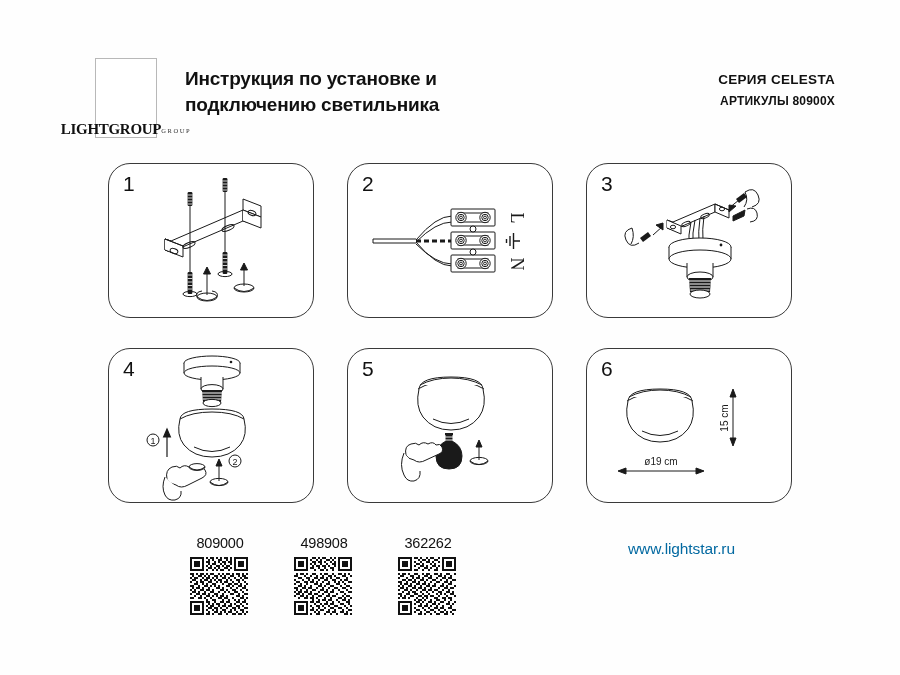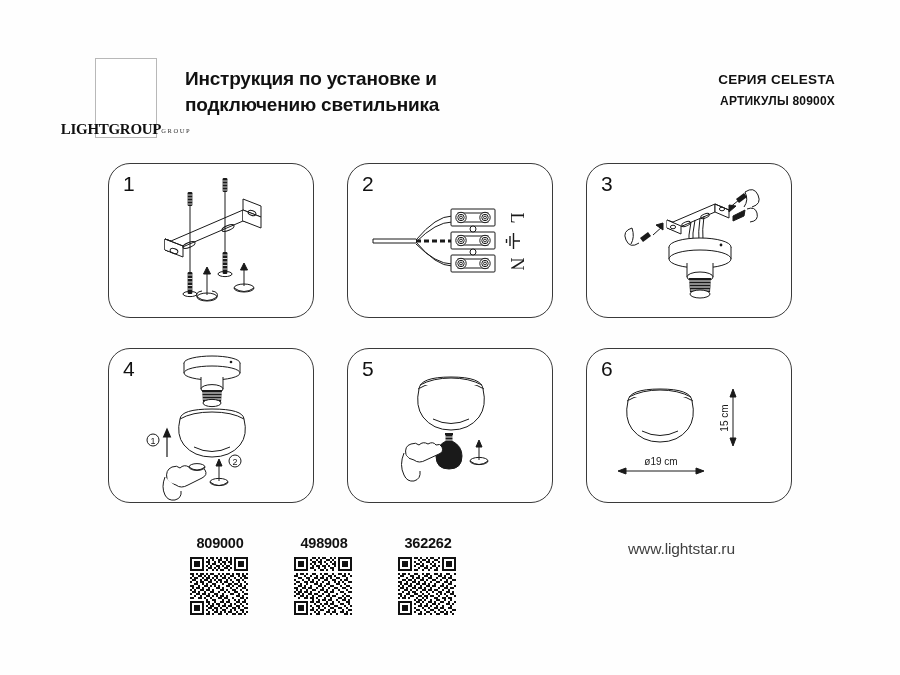--- a/index.html
+++ b/index.html
@@ -157,38 +157,38 @@
     top: 0;
     display: flex;
     gap: 44px;
   }
   .code-item {
     width: 60px;
     text-align: center;
   }
   .code-label {
     font-size: 14.5px;
-    font-weight: bold;
+    font-weight: normal;
     letter-spacing: -0.2px;
     color: #111;
     margin-bottom: 6px;
     white-space: nowrap;
   }
   .qr {
     width: 58px;
     height: 58px;
     display: block;
   }
   .site {
     position: absolute;
     left: 628px;
     top: 5px;
     font-size: 15.5px;
     letter-spacing: -0.1px;
-    color: #404040;
+    color: #0369a1;
   }
 </style>
 </head>
 <body>
 
 <div class="page">
 
   <div class="header">
 
     <div class="logo-box">

